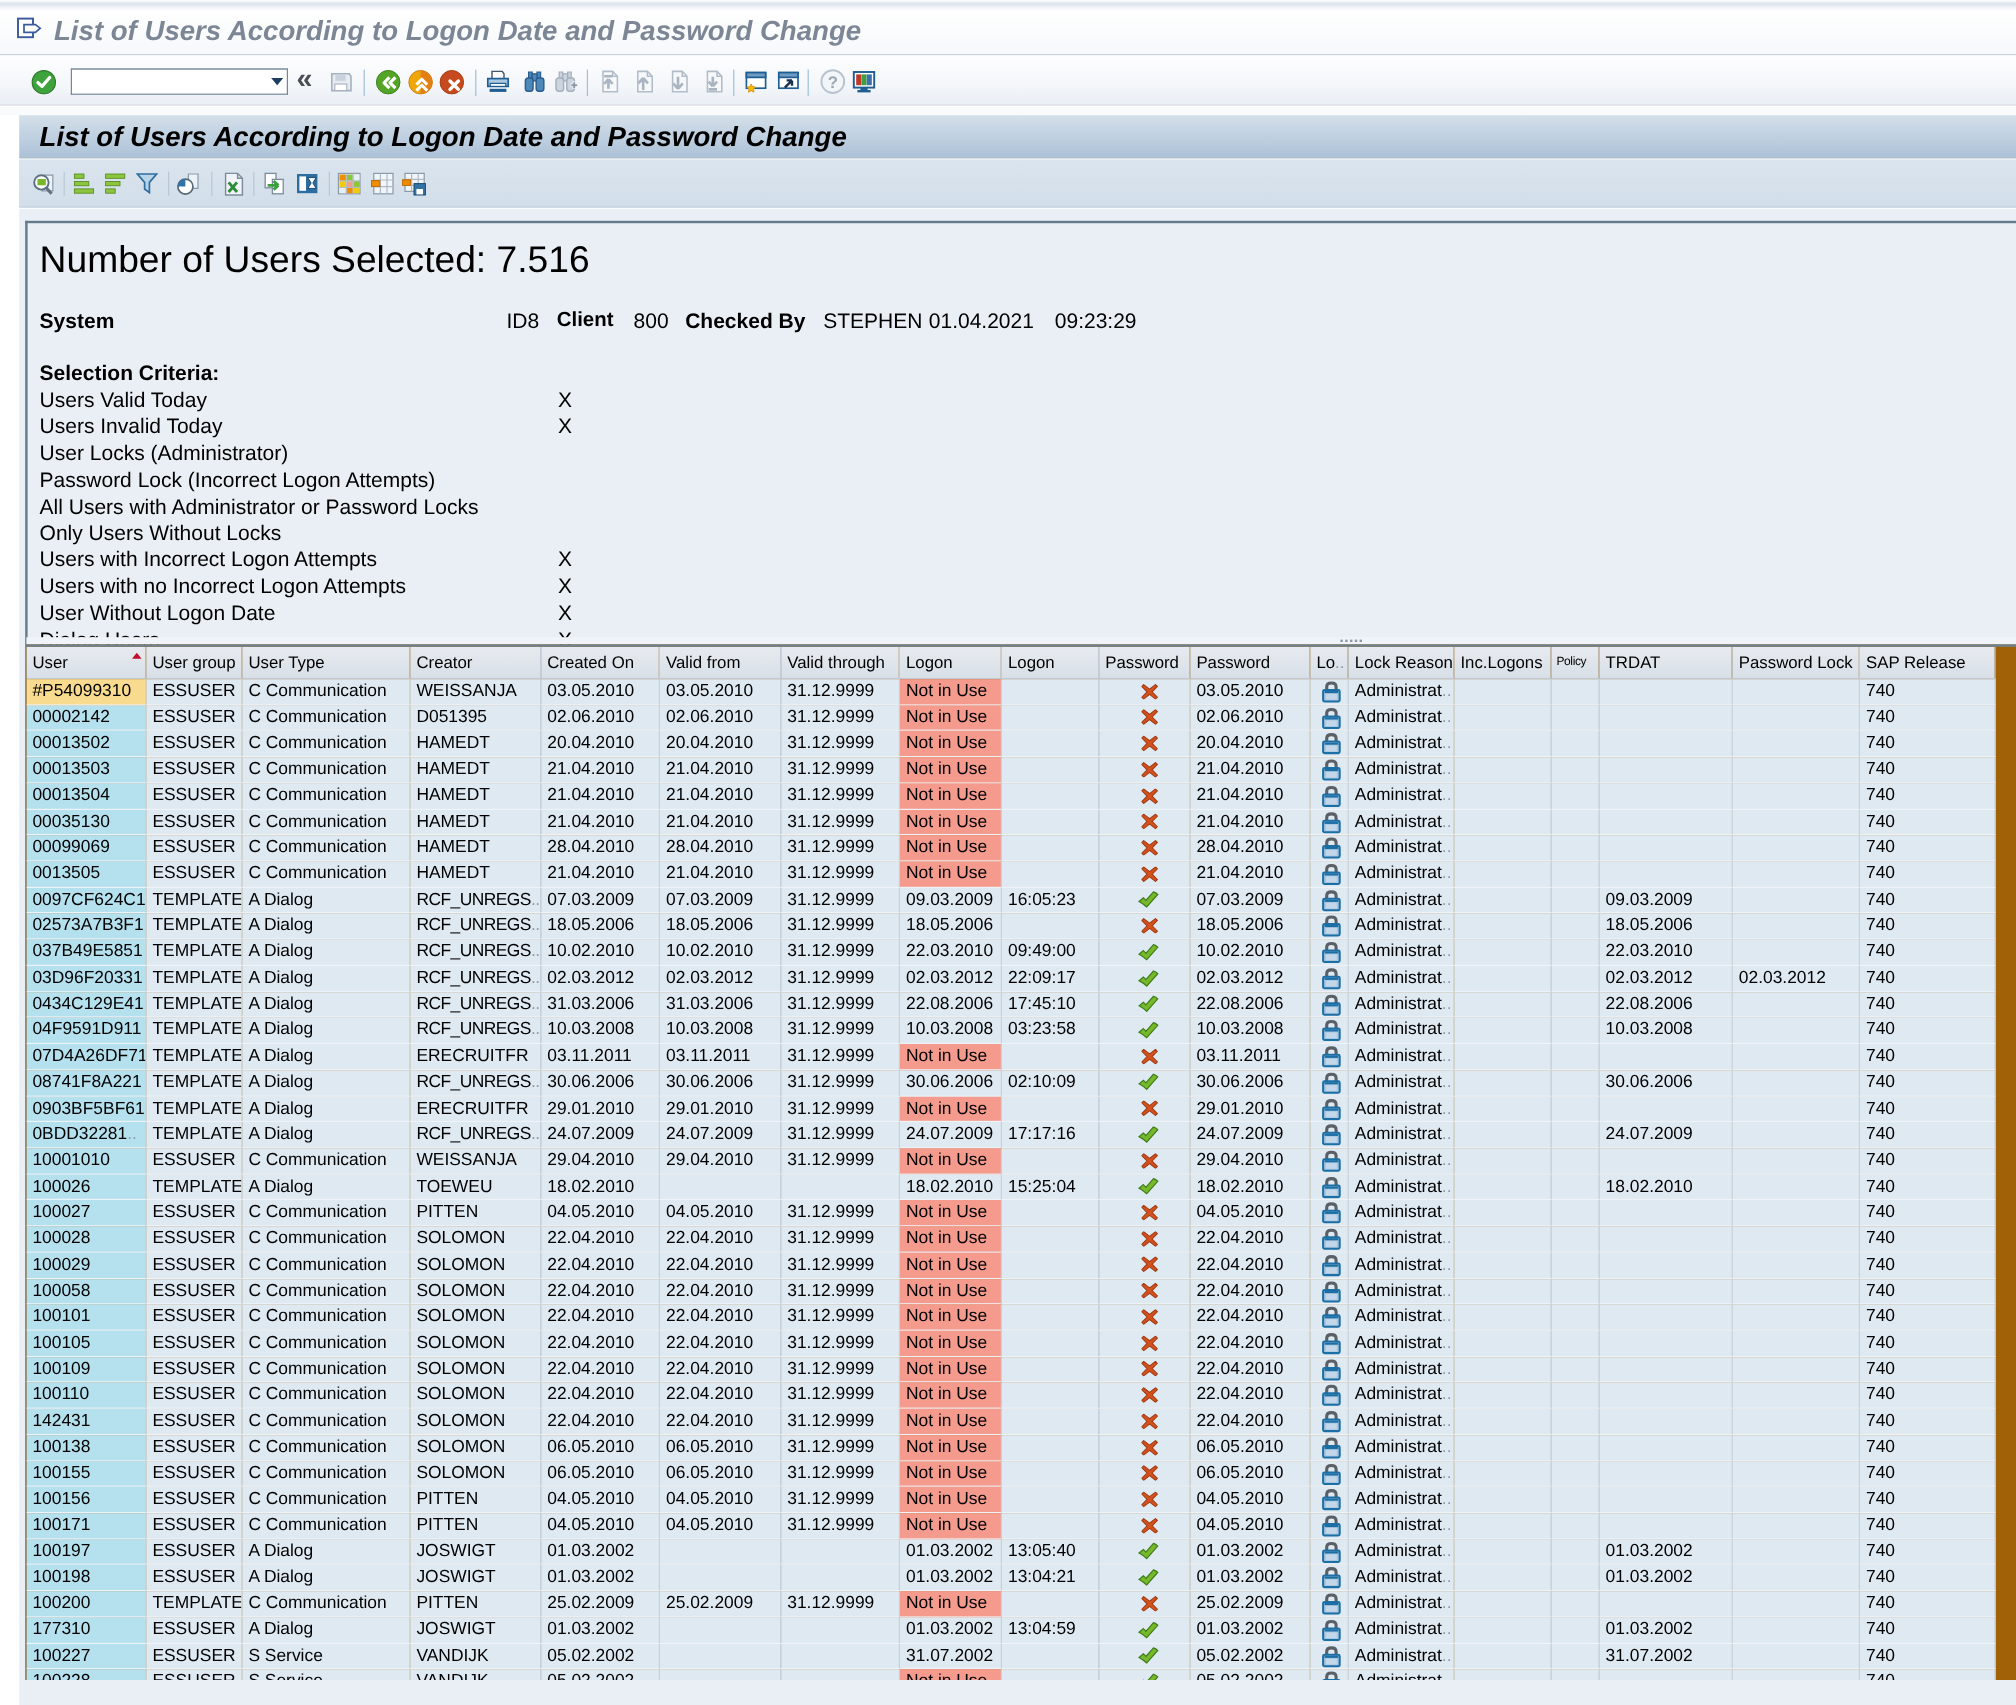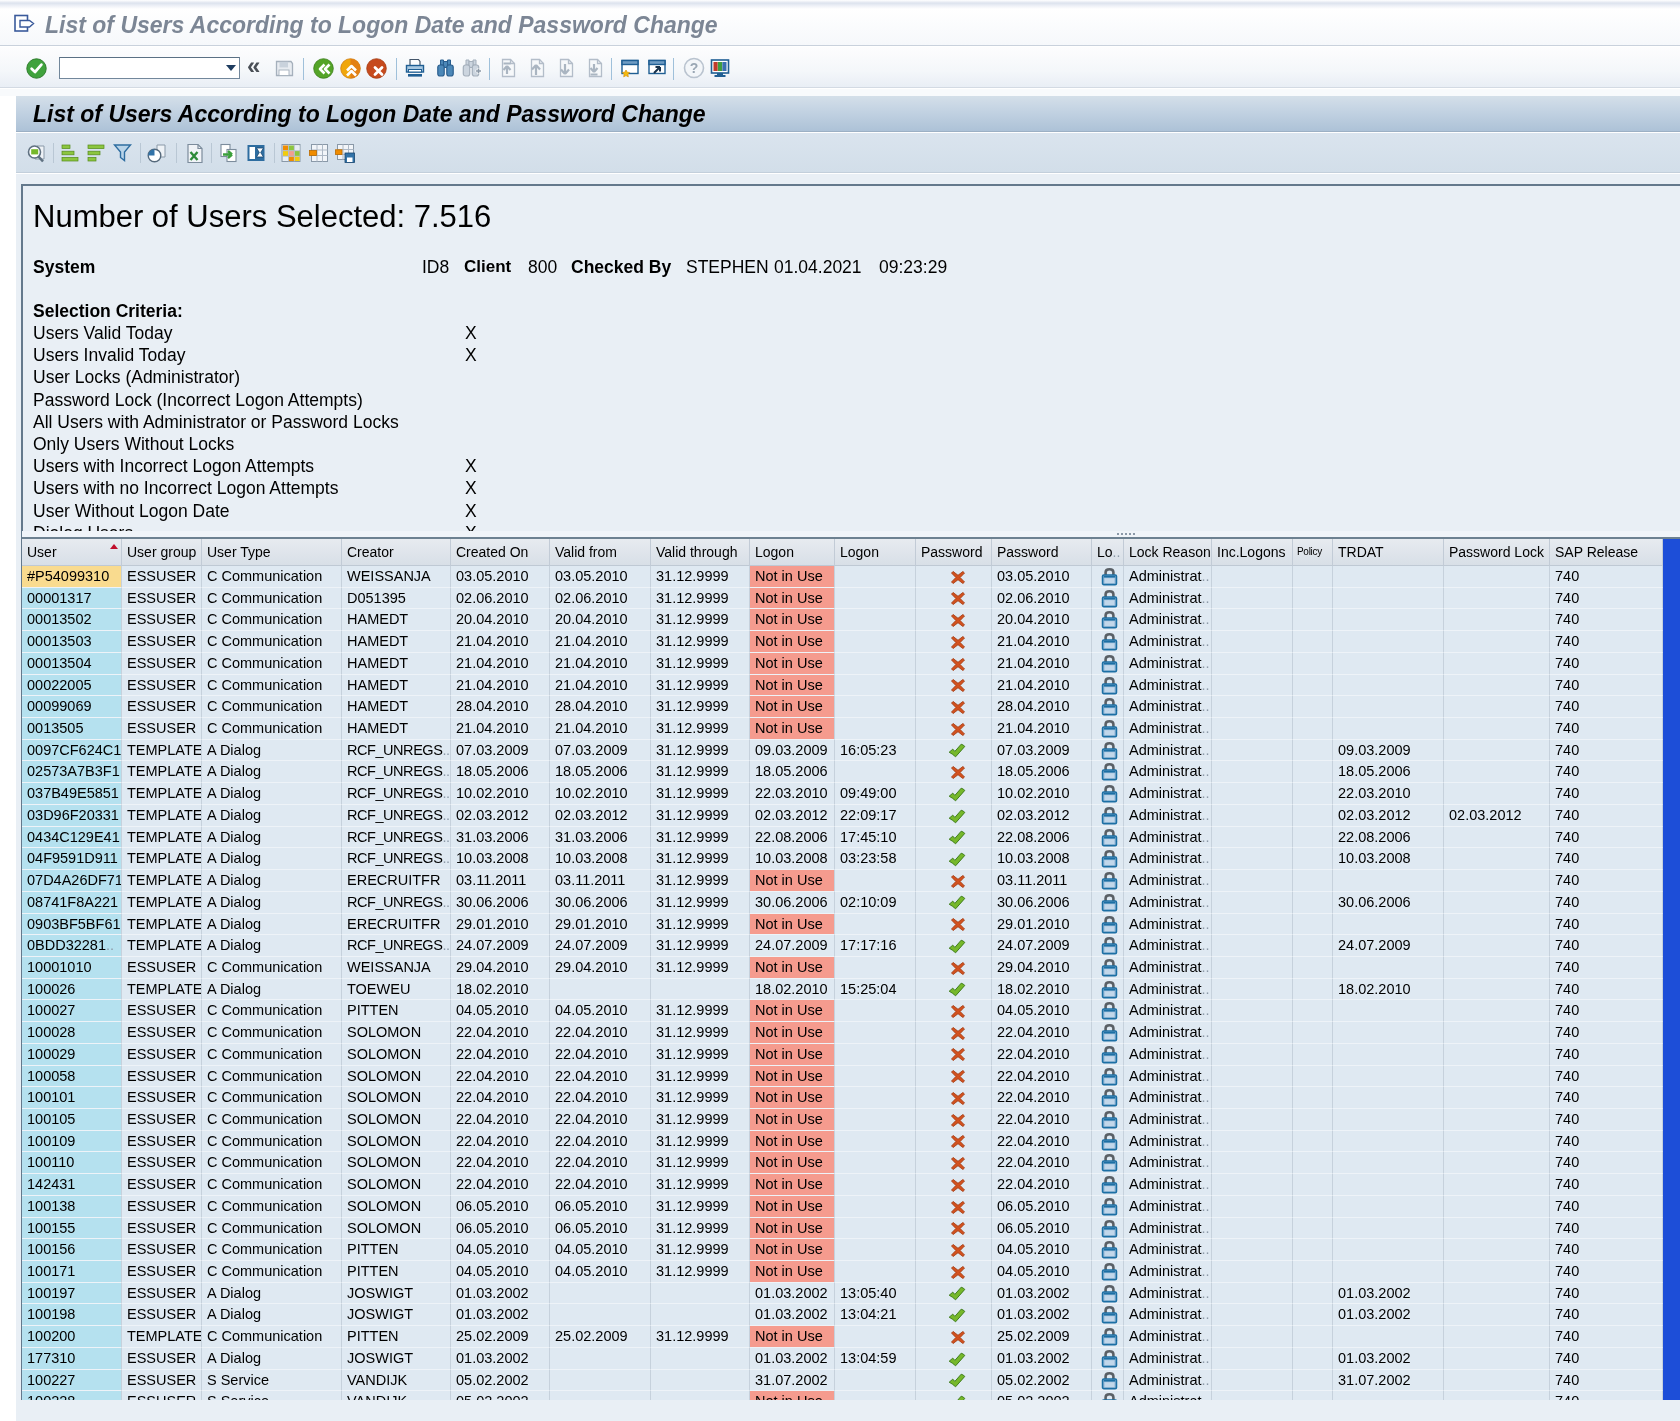--- a/index.html
+++ b/index.html
@@ -20,21 +20,21 @@
 #client{left:16px;top:174px;width:1664px;height:1247px;background:#e9eff5}
 #cbox{left:21px;top:184px;width:1659px;height:1216px;border-top:2px solid #64798c;border-left:2px solid #64798c;background:#e9eff5}
 .sep{position:absolute;width:1px;height:22px;background:#9fc0da;top:58px}
 .asep{position:absolute;width:1px;height:20px;background:#b9c7d4;top:10px}
 
 #cmd{left:59px;top:57px;width:181px;height:22px;background:#fff;border:1px solid #72879b;border-top-color:#5a7084}
 #cmdbtn{position:absolute;right:3px;top:7px;width:0;height:0;border-left:5px solid transparent;border-right:5px solid transparent;border-top:6px solid #1e3c5f}
 #chev{left:247px;top:52px;font-size:24px;font-weight:bold;color:#4a4f56}
 
 #splitter{left:22px;top:531px;width:1658px;height:6px;background:#f0f4f9}
-#gridwrap{left:22px;top:537px;width:1658px;height:863px;overflow:hidden;background:#1d4ed8;border-top:2px solid #6d8191}
+#gridwrap{left:22px;top:537px;width:1658px;height:863px;overflow:hidden;background:#a16207;border-top:2px solid #6d8191}
 #ghead{position:absolute;left:0;top:0;display:grid;grid-template-rows:27px}
 #grows{position:absolute;left:0;top:27px;display:grid;grid-auto-rows:21.72px}
 .hc{background:linear-gradient(180deg,#e7ebf0,#d8dfe7);border-right:1px solid #c2cbd6;border-bottom:1px solid #bfc9d4;font-size:14px;line-height:26px;padding-left:5px;overflow:hidden;white-space:nowrap;position:relative}
 .dc{background:#dfe9f2;border-right:1px solid #c6d1dc;border-bottom:1px solid #eef3f8;font-size:14.5px;line-height:20.7px;padding-left:5px;overflow:hidden;white-space:nowrap;position:relative}
 .cy{background:#b5e1ef}
 .yl{background:#f9db8f}
 .niu{background:#f59b8e}
 .ic{padding:0;text-align:left}
 .ic svg{display:inline-block;vertical-align:middle}
 #sorttri{position:absolute;left:88px;top:5px;width:0;height:0;border-left:4px solid transparent;border-right:4px solid transparent;border-bottom:5px solid #c00f2c}
@@ -290,21 +290,21 @@
           <rect x="1.6" y="9" width="13.8" height="9.6" rx="1.2" fill="#a9c6e1" stroke="#1c6fa4" stroke-width="1.7"></rect>
           <rect x="2.8" y="9.8" width="11.4" height="1.8" fill="#1c6fa4"></rect>
           <rect x="4" y="12.4" width="9" height="4.6" fill="#c2d7ea"></rect>
         </svg></div>
       <div class="dc ">Administrat<span class="dots">..</span></div>
       <div class="dc "></div>
       <div class="dc "></div>
       <div class="dc "></div>
       <div class="dc "></div>
       <div class="dc ">740</div>
-      <div class="dc cy">00001317</div>
+      <div class="dc cy">00002142</div>
       <div class="dc ">ESSUSER</div>
       <div class="dc ">C Communication</div>
       <div class="dc ">D051395</div>
       <div class="dc ">02.06.2010</div>
       <div class="dc ">02.06.2010</div>
       <div class="dc ">31.12.9999</div>
       <div class="dc niu">Not in Use</div>
       <div class="dc "></div>
       <div class="dc ic"><svg width="14" height="13" viewBox="0 0 15 14" style="margin-left:35px">
           <path d="M2.2 0.5 L7.5 4.6 L12.8 0.5 L14.5 2.2 L9.8 7 L14.5 11.8 L12.8 13.5 L7.5 9.4 L2.2 13.5 L0.5 11.8 L5.2 7 L0.5 2.2 Z" fill="#d2511f" stroke="#a23a10" stroke-width="0.9"></path>
@@ -390,21 +390,21 @@
           <rect x="1.6" y="9" width="13.8" height="9.6" rx="1.2" fill="#a9c6e1" stroke="#1c6fa4" stroke-width="1.7"></rect>
           <rect x="2.8" y="9.8" width="11.4" height="1.8" fill="#1c6fa4"></rect>
           <rect x="4" y="12.4" width="9" height="4.6" fill="#c2d7ea"></rect>
         </svg></div>
       <div class="dc ">Administrat<span class="dots">..</span></div>
       <div class="dc "></div>
       <div class="dc "></div>
       <div class="dc "></div>
       <div class="dc "></div>
       <div class="dc ">740</div>
-      <div class="dc cy">00022005</div>
+      <div class="dc cy">00035130</div>
       <div class="dc ">ESSUSER</div>
       <div class="dc ">C Communication</div>
       <div class="dc ">HAMEDT</div>
       <div class="dc ">21.04.2010</div>
       <div class="dc ">21.04.2010</div>
       <div class="dc ">31.12.9999</div>
       <div class="dc niu">Not in Use</div>
       <div class="dc "></div>
       <div class="dc ic"><svg width="14" height="13" viewBox="0 0 15 14" style="margin-left:35px">
           <path d="M2.2 0.5 L7.5 4.6 L12.8 0.5 L14.5 2.2 L9.8 7 L14.5 11.8 L12.8 13.5 L7.5 9.4 L2.2 13.5 L0.5 11.8 L5.2 7 L0.5 2.2 Z" fill="#d2511f" stroke="#a23a10" stroke-width="0.9"></path>

